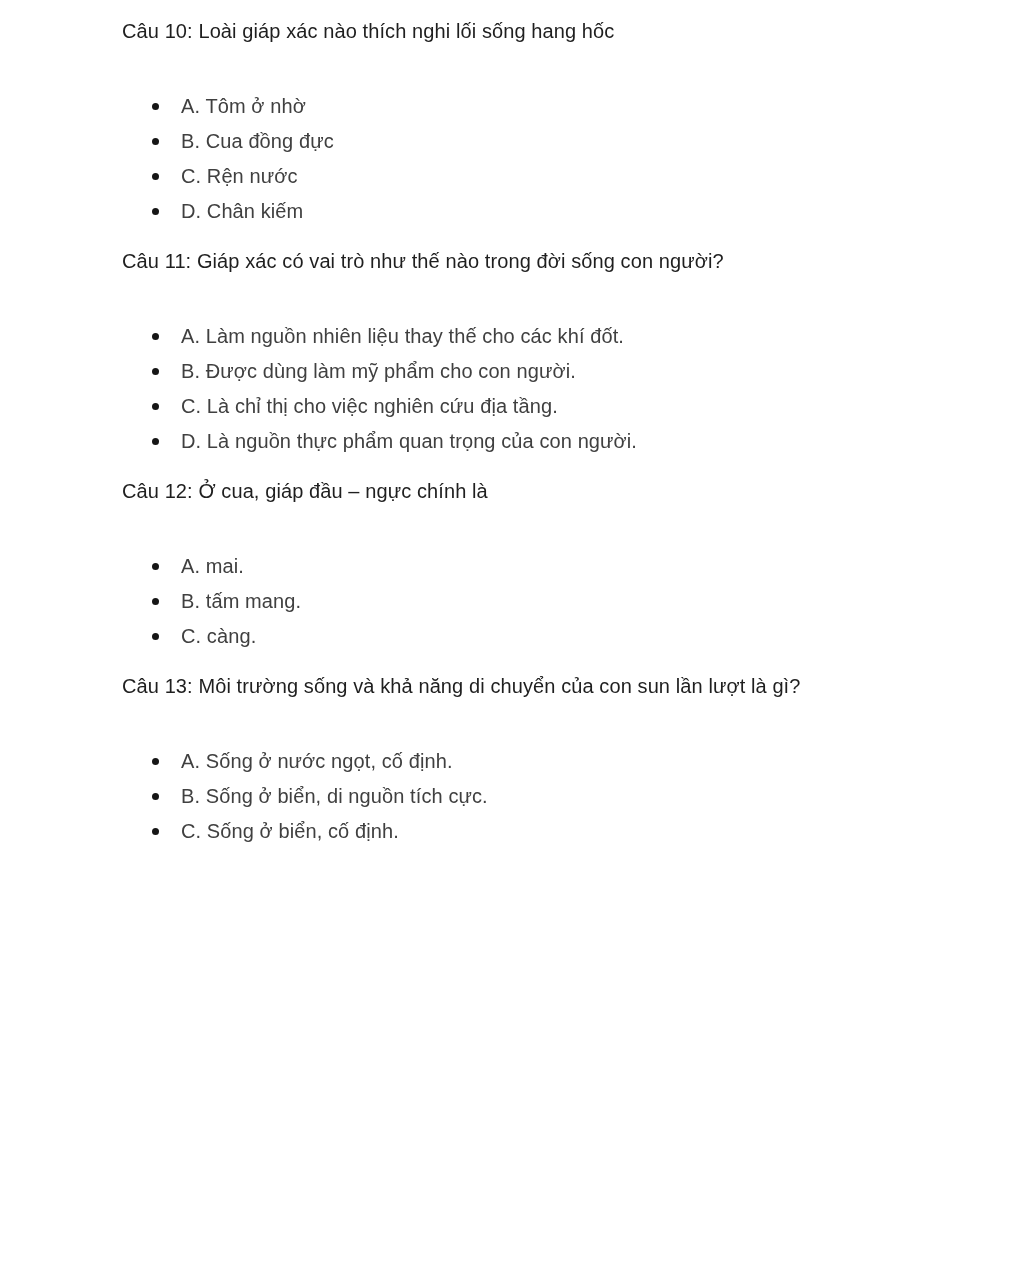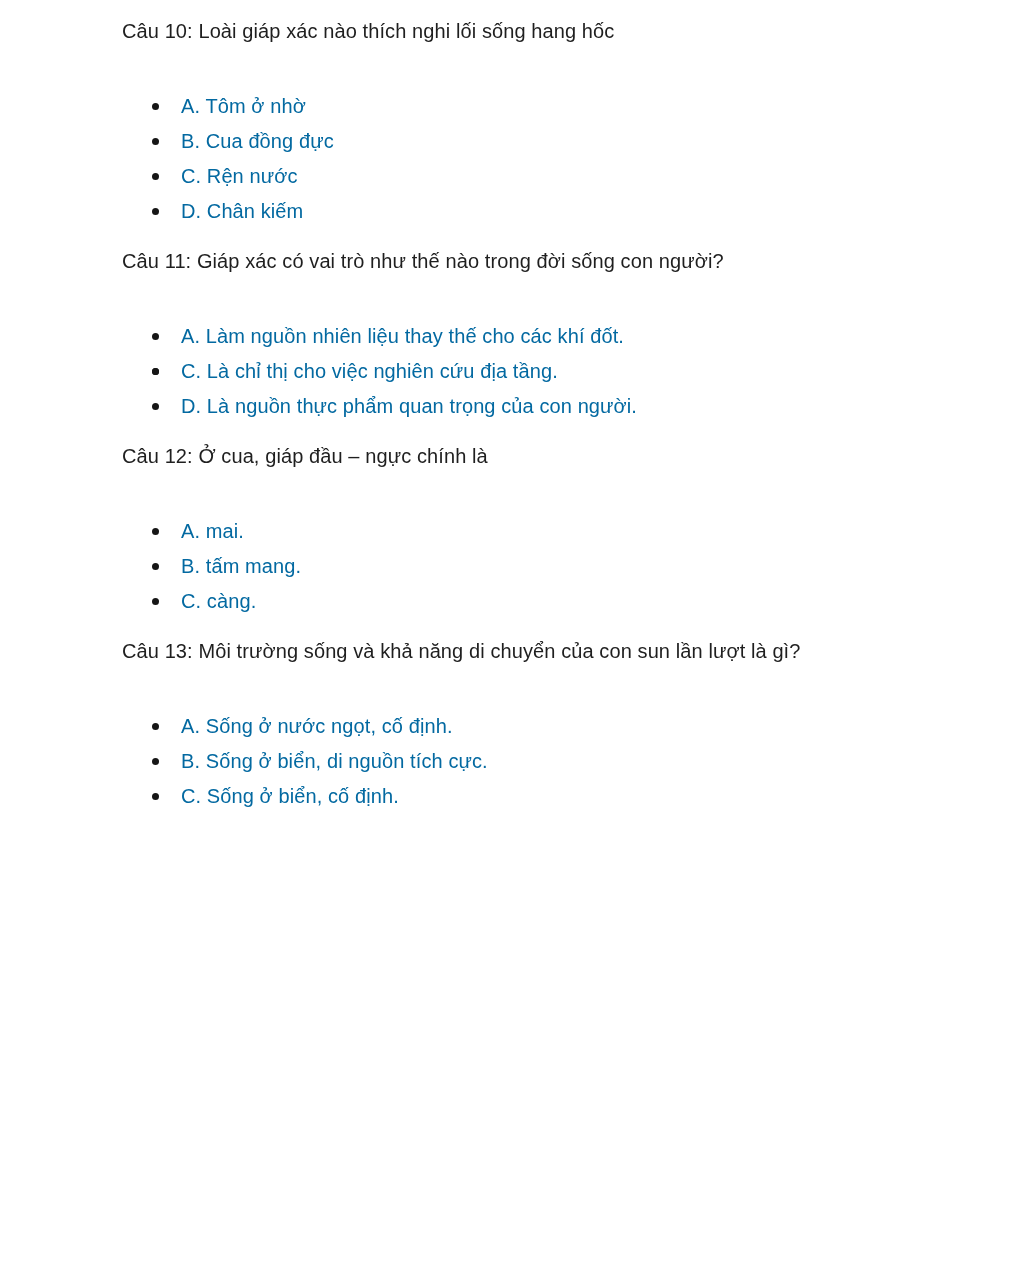--- a/index.html
+++ b/index.html
@@ -33,21 +33,21 @@
 
   .options {
     list-style: none;
     margin: 52px 0 27px 181px;
   }
 
   .options li {
     position: relative;
     font-size: 20px;
     line-height: 23px;
-    color: #0369a1;
+    color: #404040;
     letter-spacing: 0.1px;
   }
 
   .options li + li {
     margin-top: 12px;
   }
 
   .bullet {
     position: absolute;
     left: -29px;
@@ -71,21 +71,21 @@
       <li><span class="bullet"></span><span>B. Cua đồng đực</span></li>
       <li><span class="bullet"></span><span>C. Rện nước</span></li>
       <li><span class="bullet"></span><span>D. Chân kiếm</span></li>
     </ul>
   </div>
 
   <div class="question-block">
     <div class="question-title">Câu 11: Giáp xác có vai trò như thế nào trong đời sống con người?</div>
     <ul class="options">
       <li><span class="bullet"></span><span>A. Làm nguồn nhiên liệu thay thế cho các khí đốt.</span></li>
-      <li><span class="bullet"></span></li>
+      <li><span class="bullet"></span><span>B. Được dùng làm mỹ phẩm cho con người.</span></li>
       <li><span class="bullet"></span><span>C. Là chỉ thị cho việc nghiên cứu địa tầng.</span></li>
       <li><span class="bullet"></span><span>D. Là nguồn thực phẩm quan trọng của con người.</span></li>
     </ul>
   </div>
 
   <div class="question-block">
     <div class="question-title">Câu 12: Ở cua, giáp đầu – ngực chính là</div>
     <ul class="options">
       <li><span class="bullet"></span><span>A. mai.</span></li>
       <li><span class="bullet"></span><span>B. tấm mang.</span></li>

